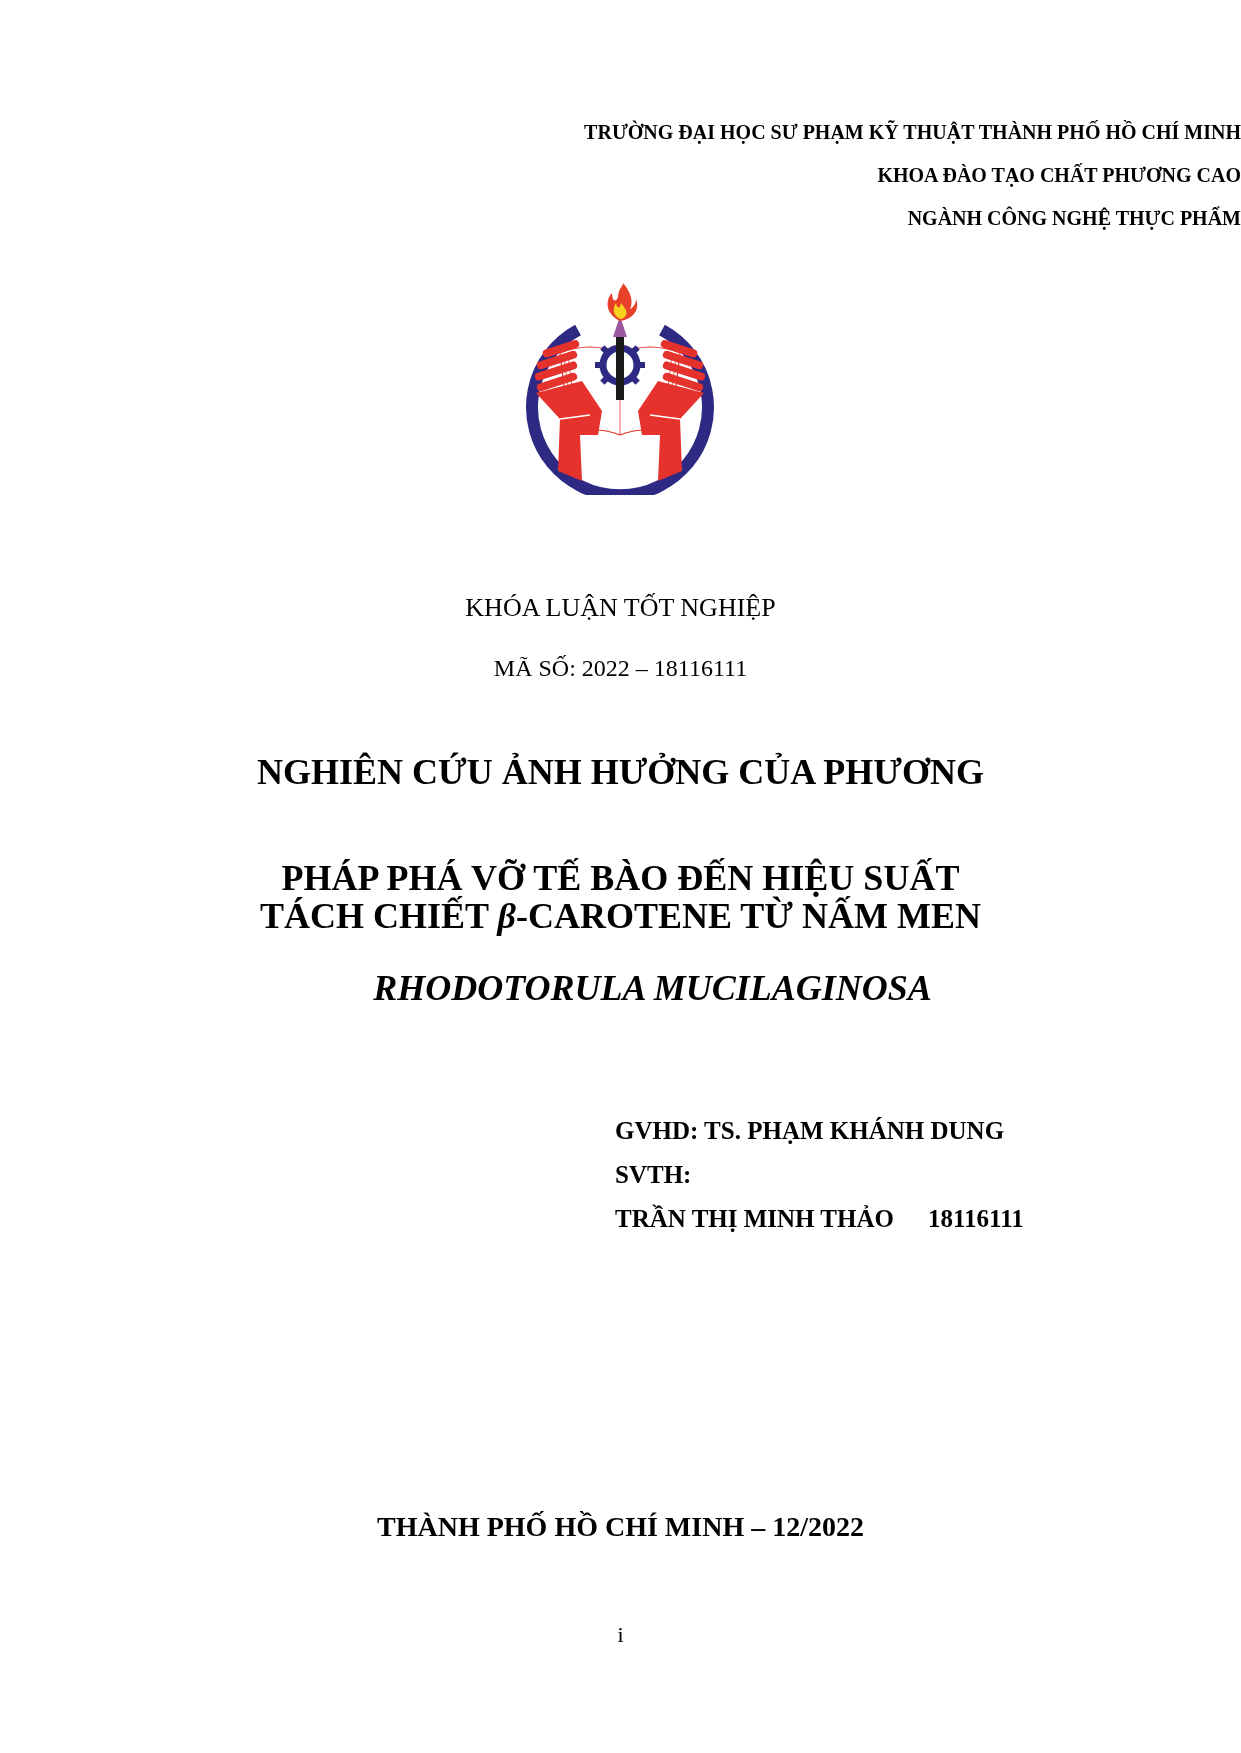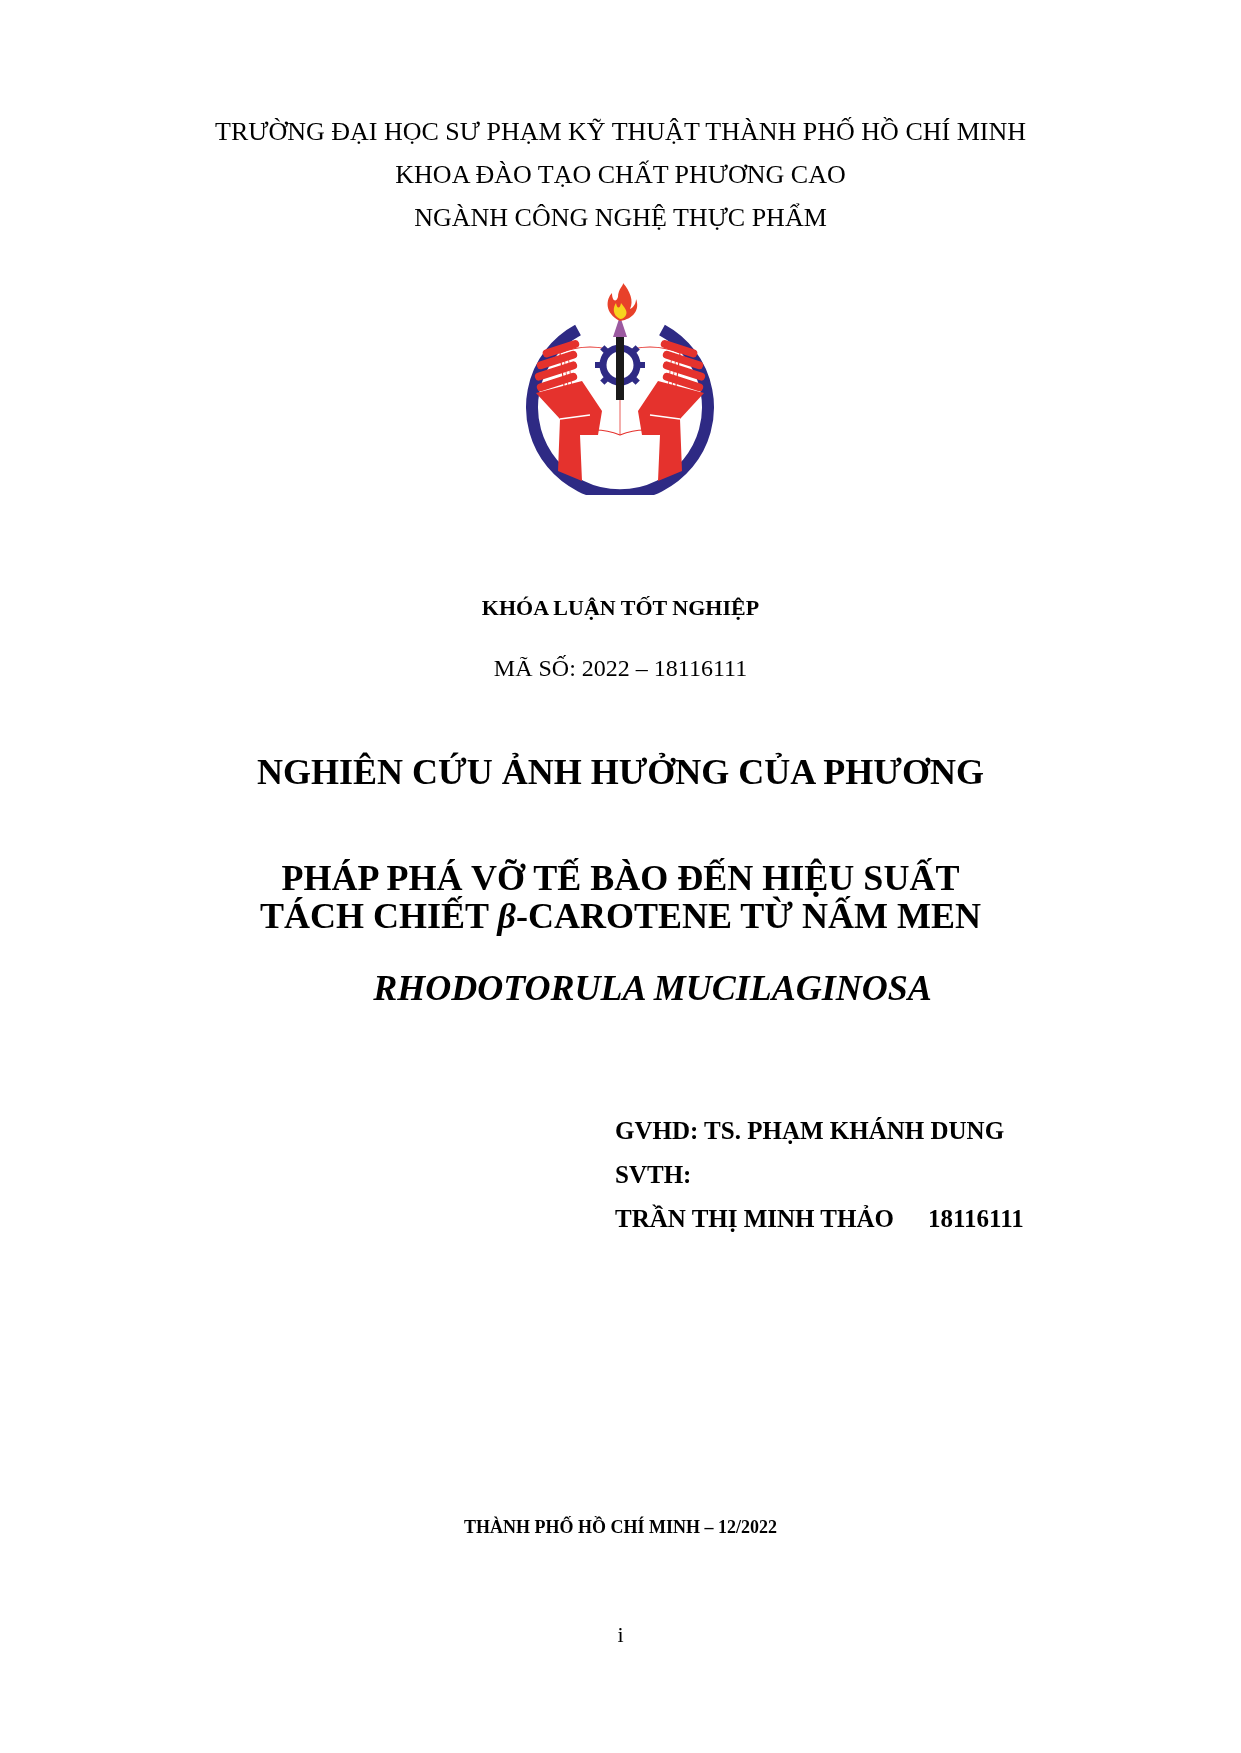--- a/index.html
+++ b/index.html
@@ -1,28 +1,28 @@
 <!DOCTYPE html>
 <html><head>
 <meta charset="utf-8">
 <style>
   html, body { margin: 0; padding: 0; background: #ffffff; }
   body { width: 1241px; height: 1753px; position: relative; overflow: hidden;
          font-family: "Liberation Serif", "DejaVu Serif", serif; color: #000; }
   .abs { position: absolute; }
   .center { left: 0; width: 1241px; text-align: center; white-space: nowrap; }
-  .hdr { font-weight: normal; font-size: 26px; line-height: 30px; }
-  .thesis-kind { font-weight: bold; font-size: 22px; line-height: 30px; }
+  .hdr { font-weight: bold; font-size: 20px; line-height: 30px; text-align: right; }
+  .thesis-kind { font-weight: normal; font-size: 26px; line-height: 30px; }
   .code { font-size: 24px; line-height: 28px; margin-top: 17px; }
   .title { font-weight: bold; font-size: 36px; line-height: 50px; }
   .title .beta { font-style: italic; font-weight: bold; }
   .title-italic { font-style: italic; }
   .info { left: 615px; font-weight: bold; font-size: 25px; line-height: 30px; white-space: nowrap; }
   .info .sid { position: absolute; left: 313px; }
-  .footer { font-weight: bold; font-size: 18px; line-height: 30px; }
+  .footer { font-weight: bold; font-size: 28px; line-height: 30px; }
   .pagenum { font-size: 22px; line-height: 26px; }
   #logo { left: 520px; top: 283px; width: 200px; height: 212px; }
 </style>
 </head>
 <body>
 
 <div class="abs center hdr" style="top:117px;">TRƯỜNG ĐẠI HỌC SƯ PHẠM KỸ THUẬT THÀNH PHỐ HỒ CHÍ MINH</div>
 <div class="abs center hdr" style="top:160px;">KHOA ĐÀO TẠO CHẤT PHƯƠNG CAO</div>
 <div class="abs center hdr" style="top:203px;">NGÀNH CÔNG NGHỆ THỰC PHẨM</div>
 

